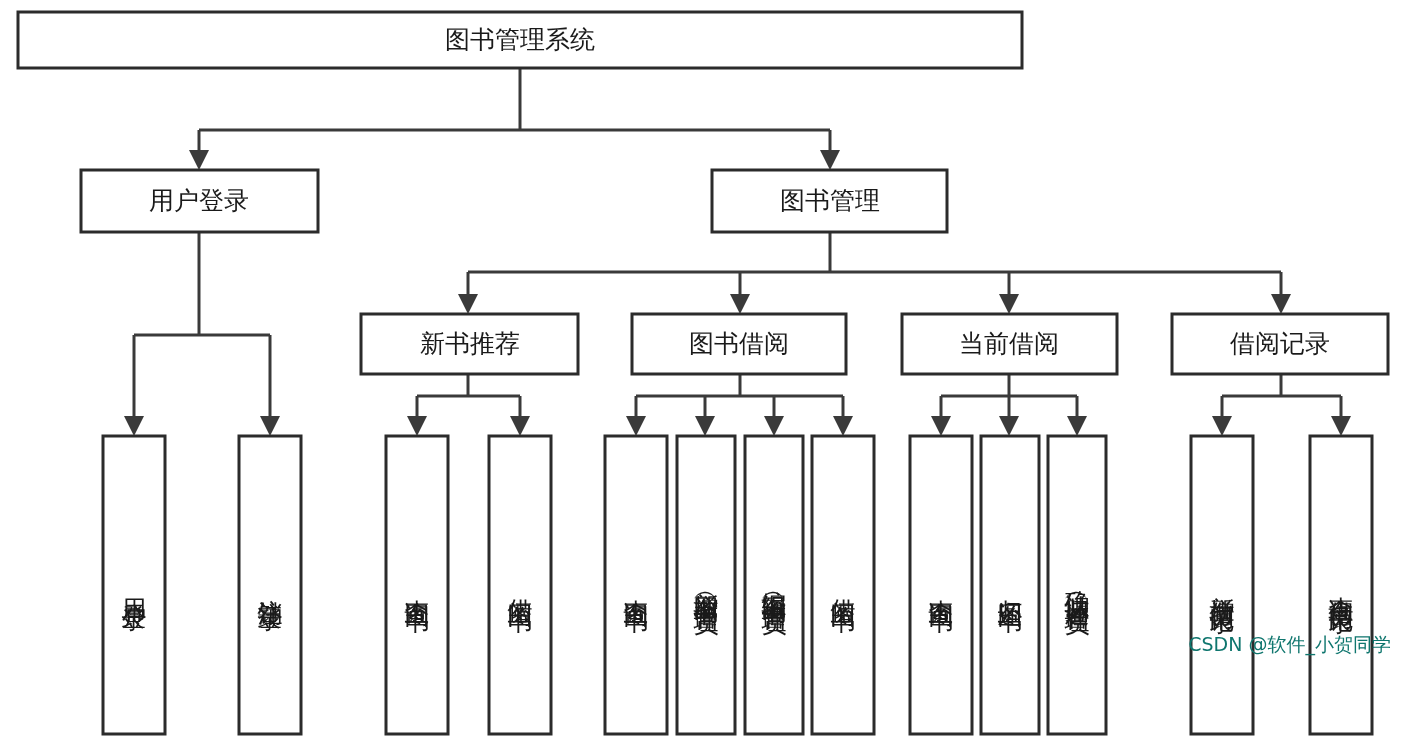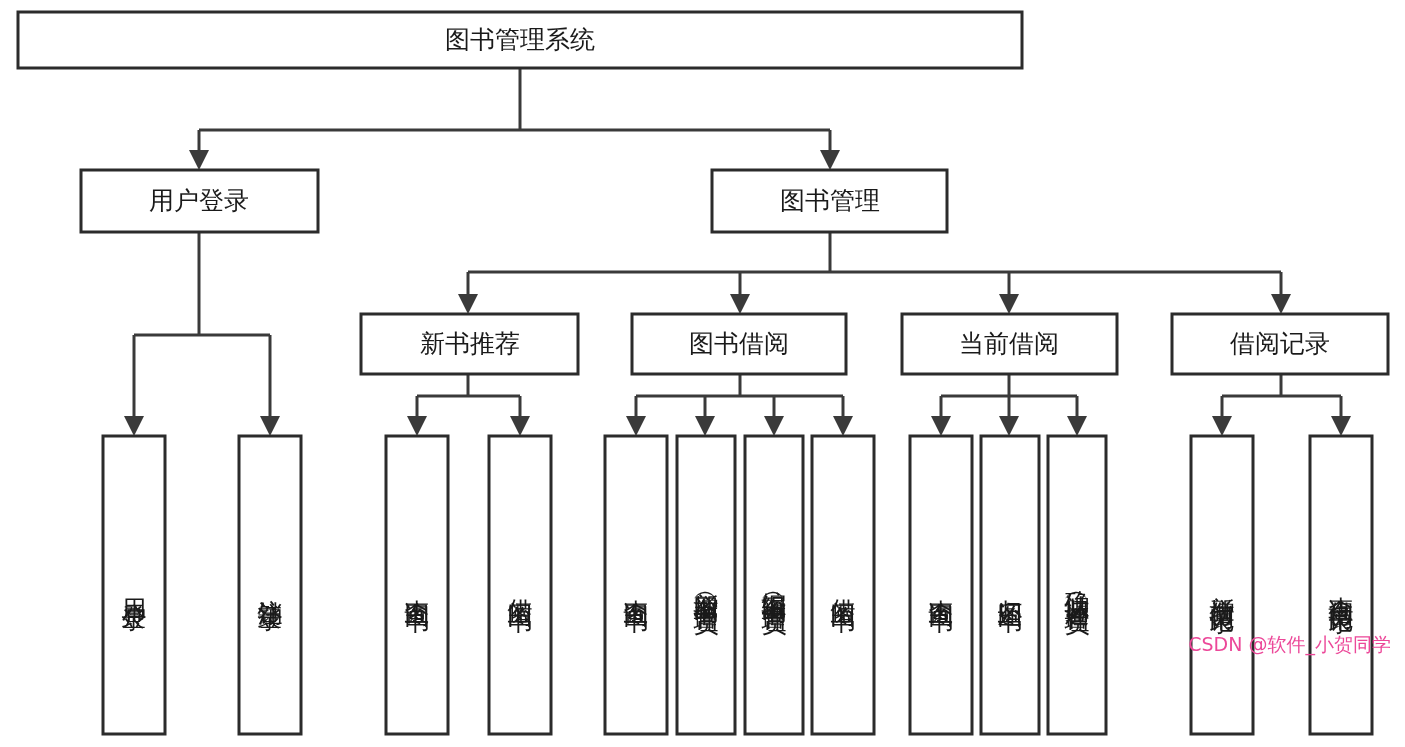--- a/index.html
+++ b/index.html
@@ -55,21 +55,21 @@
     text-orientation: upright;
     text-anchor: middle;
     letter-spacing: 3px;
   }
   .watermark-text {
     position: absolute;
     right: 14px;
     bottom: 6px;
     font-family: "DejaVu Sans", "Liberation Sans", sans-serif;
     font-size: 19px;
-    color: #ec4899;
+    color: #0f766e;
     white-space: nowrap;
     pointer-events: none;
   }
 </style>
 </head>
 <body>
 
 <div id="diagram-root">
   <svg class="flow" viewBox="0 0 1405 747">
 

